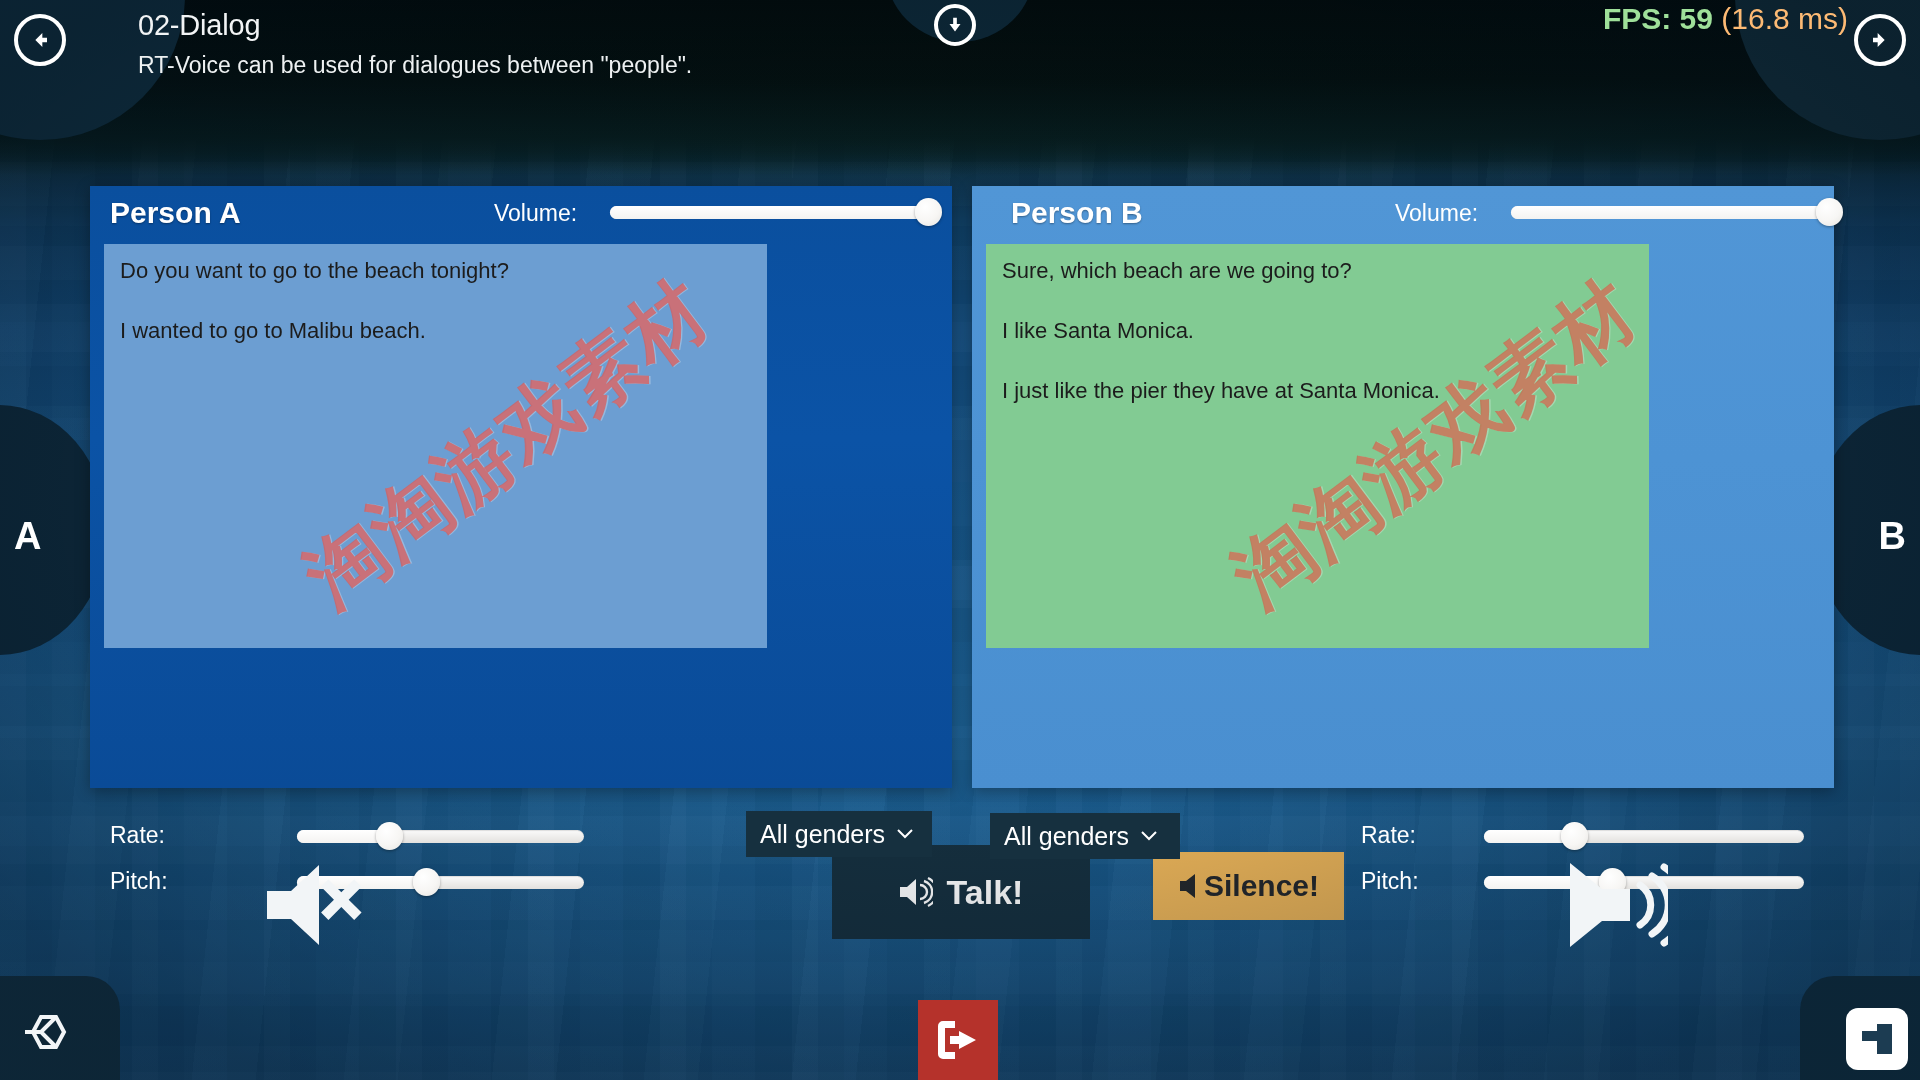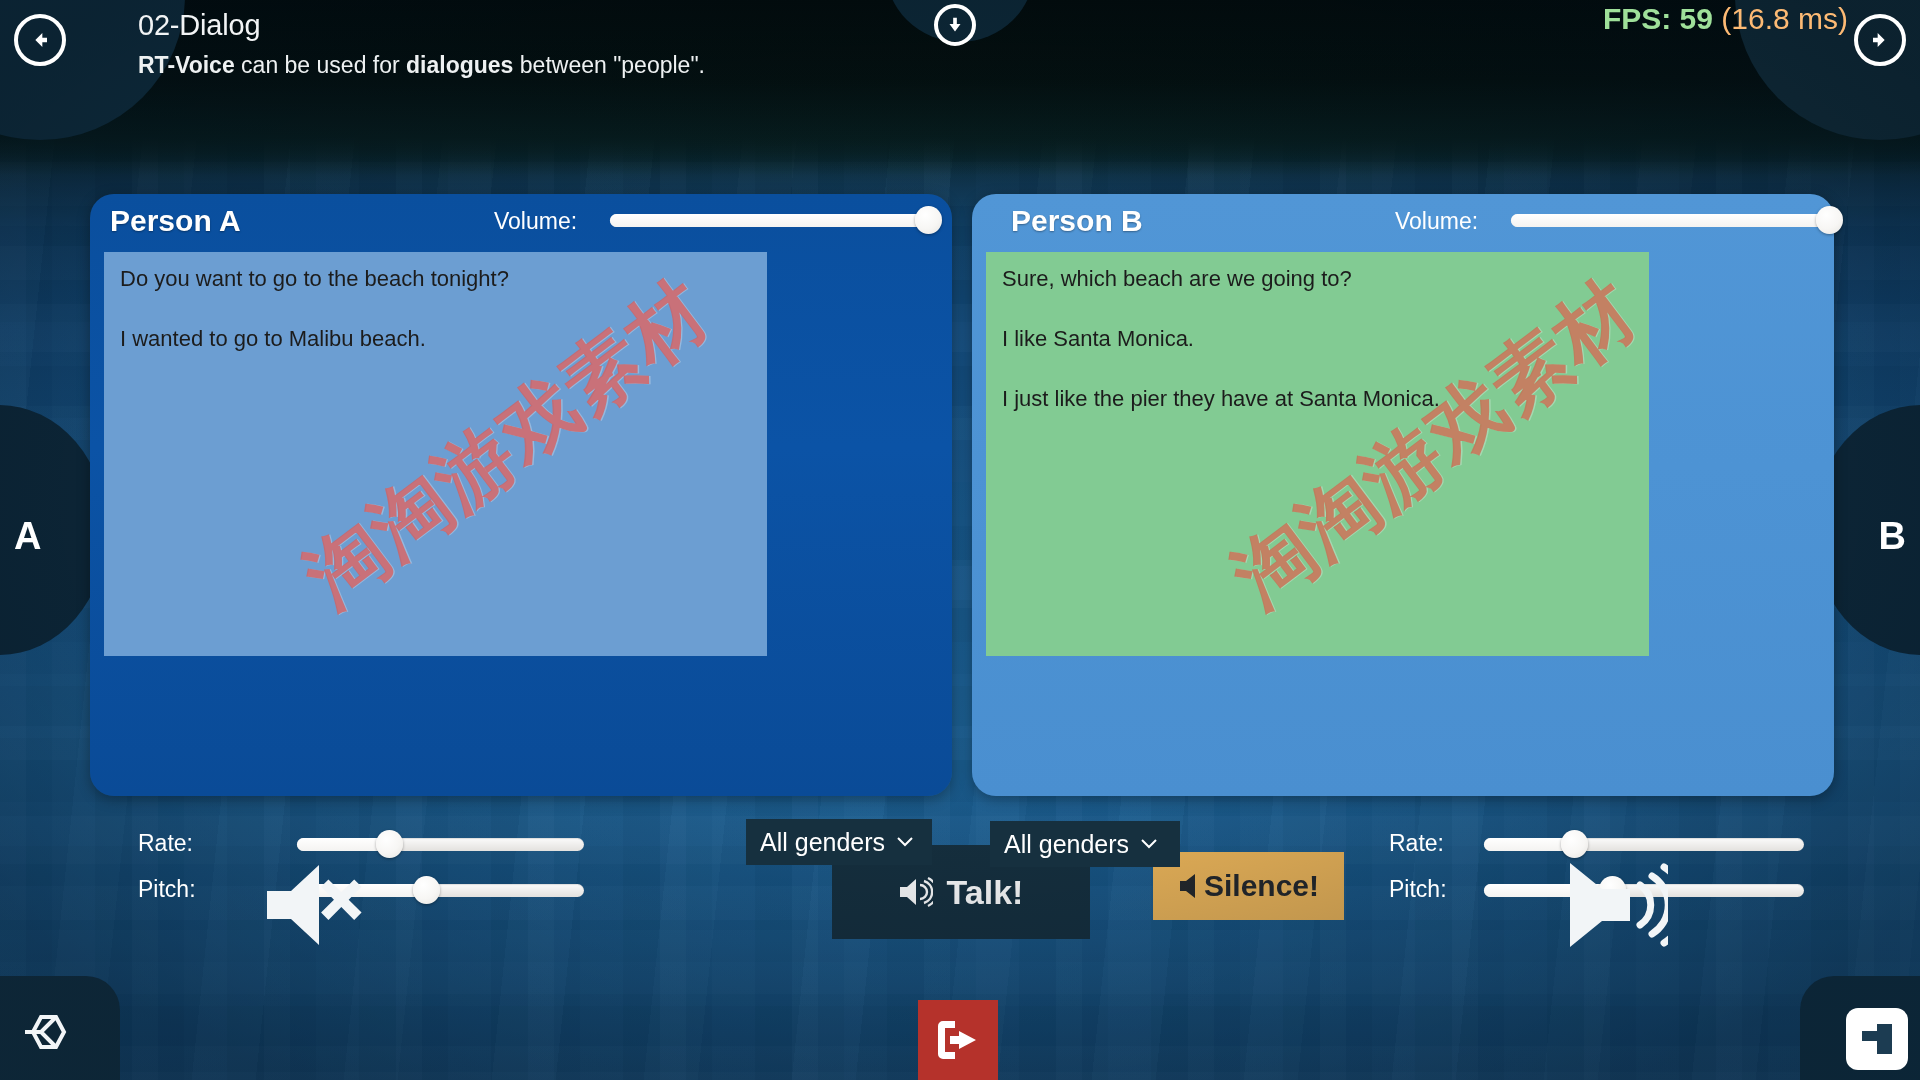--- a/index.html
+++ b/index.html
@@ -101,21 +101,21 @@
     font-weight: normal;
     letter-spacing: -.2px;
     line-height: 38px;
   }
   .header-desc {
     margin-top: 2px;
     font-size: 23px;
     line-height: 39px;
     color: #eef1f2;
   }
-  .header-desc b { font-weight: bold; }
+  .header-desc b { font-weight: normal; }
 
   .fps {
     position: absolute;
     right: 72px; top: 2px;
     font-size: 30px;
     color: #9fe09a;
     z-index: 9;
     white-space: nowrap;
   }
   .fps .lbl { font-weight: bold; }
@@ -143,26 +143,25 @@
     font-weight: bold;
     color: #ffffff;
     z-index: 9;
   }
   .side-a { left: 14px; top: 515px; }
   .side-b { right: 14px; top: 515px; }
 
   
   .panel {
     position: absolute;
-    top: 194px;
+    top: 186px;
     width: 862px;
     height: 602px;
     z-index: 6;
     box-shadow: 0 3px 14px rgba(0,0,0,.33);
-    border-radius: 24px;
   }
   .panel-a { left: 90px;  background: linear-gradient(180deg,#0a4f9e 0%, #0b53a6 42%, #0a4b97 100%); }
   .panel-b { left: 972px; background: linear-gradient(180deg,#5196d6 0%, #4d93d4 45%, #4a8fd0 100%); padding-left: 19px; }
 
   .panel-head {
     position: relative;
     height: 58px;
   }
   .panel-name {
     position: absolute;
@@ -226,21 +225,20 @@
     overflow: hidden;
     cursor: text;
   }
   .panel-a .speech { background: #6c9ed2; }
   .panel-b .speech { background: #82cb93; }
   .speech p { margin: 0 0 34px 0; }
   .ctl-label {
     position: absolute;
     font-size: 23px;
     color: #ffffff;
-    margin-left: 28px;
   }
 
   
   .dropdown {
     position: absolute;
     height: 46px;
     background: #16303f;
     display: flex; align-items: center;
     padding: 0 12px 0 14px;
     cursor: pointer;

